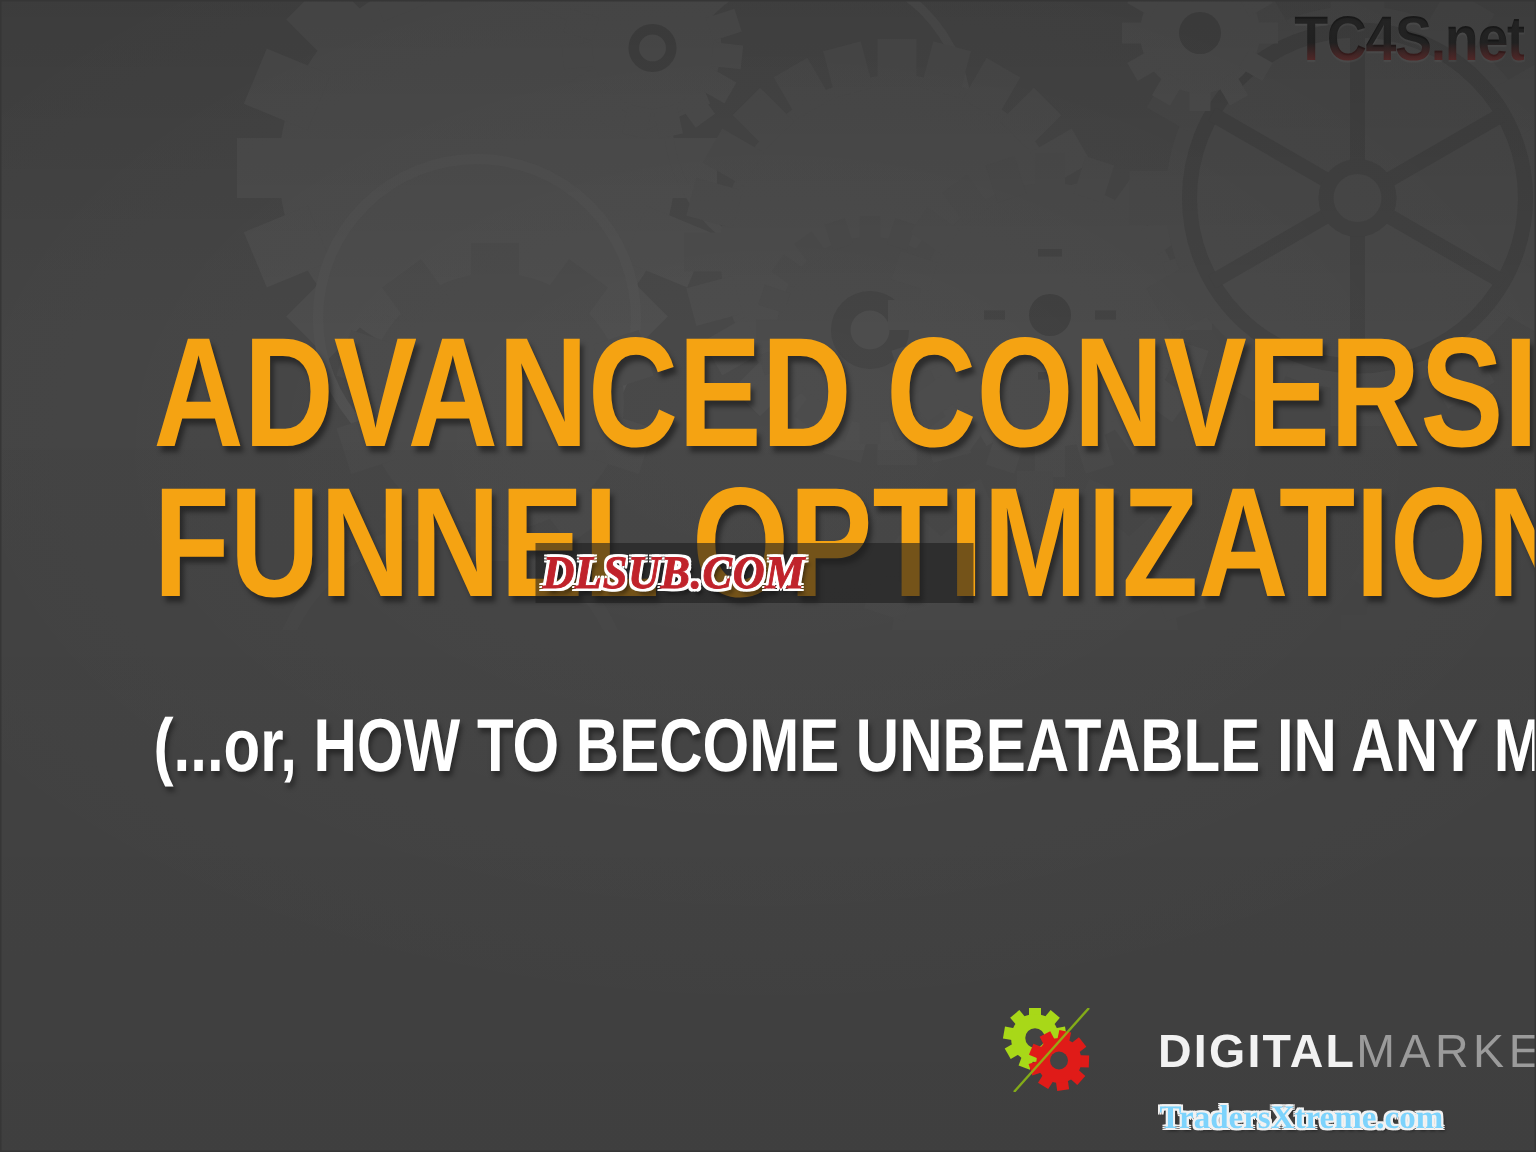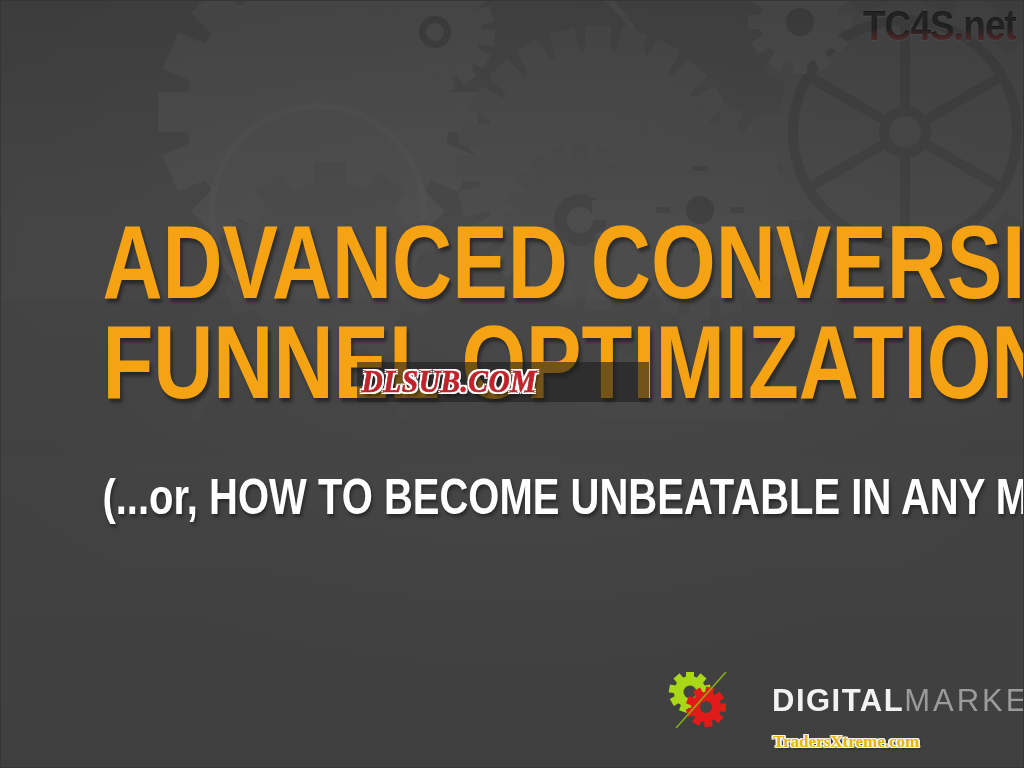--- a/index.html
+++ b/index.html
@@ -150,22 +150,22 @@
   #dm-digital { color: #F2F2F2; font-weight: 700; margin-left: 36px; }
   #dm-marketer { color: #9B9B9B; font-weight: 400; letter-spacing: 3px; }
 
   
   #wm-traders {
     position: absolute;
     left: 773px;
     top: 732px;
     font-family: "Liberation Serif", serif;
     font-weight: 700;
-    font-size: 17px;
-    color: #eab308;
+    font-size: 22px;
+    color: #7dd3fc;
     letter-spacing: 0px;
     text-shadow:
       -1.4px 0 0 #f2f2f2,  1.4px 0 0 #f2f2f2,
        0 -1.4px 0 #f2f2f2, 0 1.4px 0 #f2f2f2,
       -1.4px -1.4px 0 #f2f2f2, 1.4px -1.4px 0 #f2f2f2,
       -1.4px 1.4px 0 #f2f2f2, 1.4px 1.4px 0 #f2f2f2,
        2px 2px 2px rgba(0,0,0,0.45);
     white-space: nowrap;
   }
 </style>

